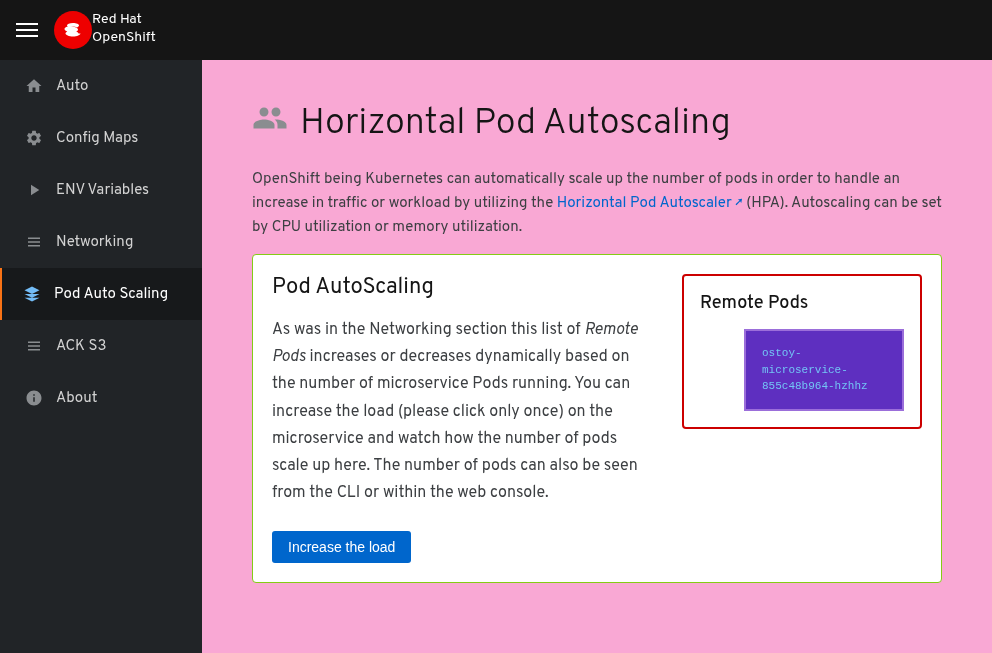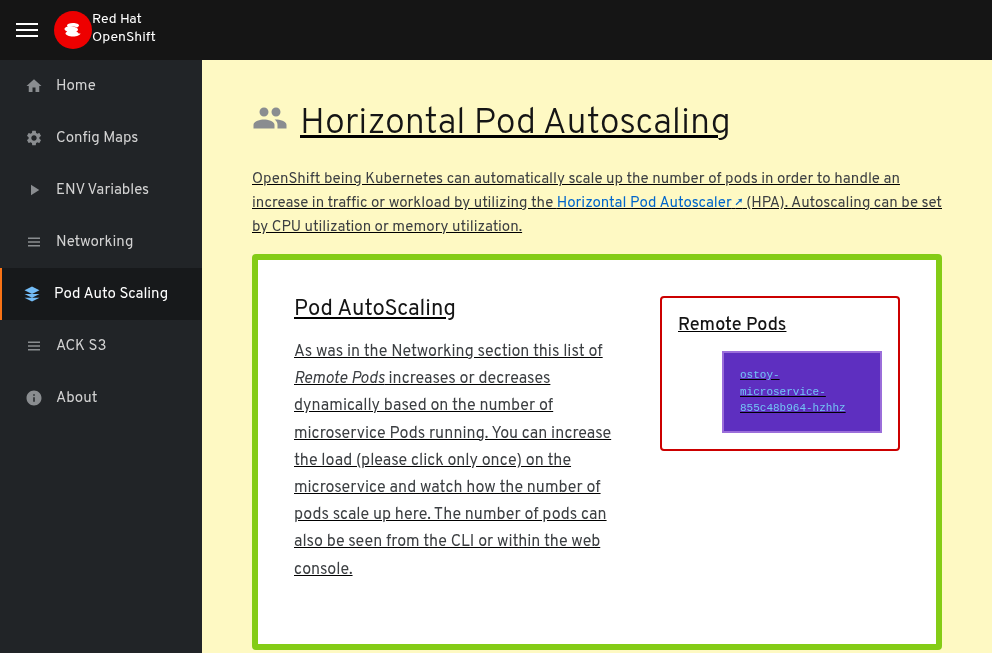--- a/index.html
+++ b/index.html
@@ -89,23 +89,22 @@
       color: #8a8d90;
     }
     .sidebar-item.active .sidebar-icon {
       color: #73bcf7;
     }
 
     
     .content {
       flex: 1;
       overflow-y: auto;
-      background: #fef9c3;
+      background: #f9a8d4;
       padding: 40px 50px;
-      text-decoration: underline;
     }
     .page-title-row {
       display: flex;
       align-items: center;
       gap: 12px;
       margin-bottom: 20px;
     }
     .page-title-icon {
       font-size: 32px;
       color: #8a8d90;
@@ -127,23 +126,23 @@
       text-decoration: none;
     }
     .ext-link-icon {
       font-size: 12px;
       vertical-align: middle;
     }
 
     
     .card {
       background: #fff;
-      border: 6px solid #84cc16;
+      border: 1px solid #84cc16;
       border-radius: 4px;
-      padding: 36px;
+      padding: 19px;
       max-width: 850px;
       display: flex;
       gap: 40px;
     }
     .card-left {
       flex: 1;
     }
     .card-right {
       width: 240px;
       flex-shrink: 0;
@@ -224,21 +223,21 @@
 <div class="main-layout">
 
   <aside class="sidebar">
 
     <div class="sidebar-item">
       <span class="sidebar-icon">
         <svg width="18" height="18" viewBox="0 0 24 24" fill="currentColor">
             <path d="M10 20v-6h4v6h5v-8h3L12 3 2 12h3v8z"></path>
           </svg>
       </span>
-      <span>Home</span>
+      <span>Auto</span>
     </div>
 
 
     <div class="sidebar-item">
       <span class="sidebar-icon">
         <svg width="18" height="18" viewBox="0 0 24 24" fill="currentColor">
             <path d="M19.14 12.94c.04-.3.06-.61.06-.94 0-.32-.02-.64-.07-.94l2.03-1.58c.18-.14.23-.41.12-.61l-1.92-3.32c-.12-.22-.37-.29-.59-.22l-2.39.96c-.5-.38-1.03-.7-1.62-.94l-.36-2.54c-.04-.24-.24-.41-.48-.41h-3.84c-.24 0-.43.17-.47.41l-.36 2.54c-.59.24-1.13.57-1.62.94l-2.39-.96c-.22-.08-.47 0-.59.22L2.74 8.87c-.12.21-.08.47.12.61l2.03 1.58c-.05.3-.09.63-.09.94s.02.64.07.94l-2.03 1.58c-.18.14-.23.41-.12.61l1.92 3.32c.12.22.37.29.59.22l2.39-.96c.5.38 1.03.7 1.62.94l.36 2.54c.05.24.24.41.48.41h3.84c.24 0 .44-.17.47-.41l.36-2.54c.59-.24 1.13-.56 1.62-.94l2.39.96c.22.08.47 0 .59-.22l1.92-3.32c.12-.22.07-.47-.12-.61l-2.01-1.58zM12 15.6c-1.98 0-3.6-1.62-3.6-3.6s1.62-3.6 3.6-3.6 3.6 1.62 3.6 3.6-1.62 3.6-3.6 3.6z"></path>
           </svg>
       </span>
       <span>Config Maps</span>
@@ -307,20 +306,21 @@
       <span>OpenShift being Kubernetes can automatically scale up the number of pods in order to handle an increase in traffic or workload by utilizing the </span><a href="#"><span>Horizontal Pod Autoscaler</span> <span class="ext-link-icon">↗︎</span></a><span> (HPA). Autoscaling can be set by CPU utilization or memory utilization.</span>
     </p>
 
     <div class="card">
 
       <div class="card-left">
         <h2 class="card-title">Pod AutoScaling</h2>
         <p class="card-text">
           As was in the Networking section this list of <em>Remote Pods</em> increases or decreases dynamically based on the number of microservice Pods running. You can increase the load (please click only once) on the microservice and watch how the number of pods scale up here. The number of pods can also be seen from the CLI or within the web console.
         </p>
+        <button class="increase-load-btn">Increase the load</button>
       </div>
 
       <div class="card-right">
         <div class="remote-pods-section">
           <h3 class="remote-pods-title">Remote Pods</h3>
           <div class="pod-item">ostoy-microservice-855c48b964-hzhhz</div>
         </div>
       </div>
 
     </div>

